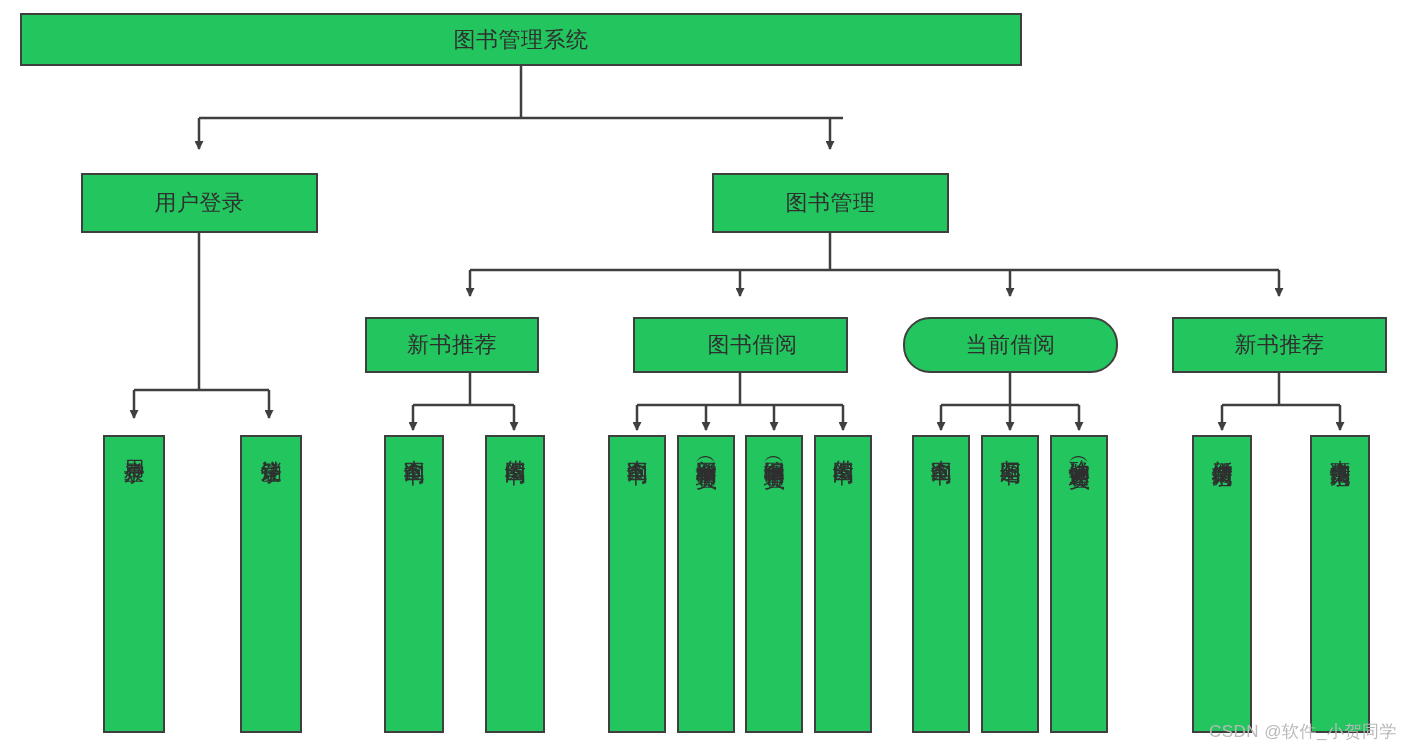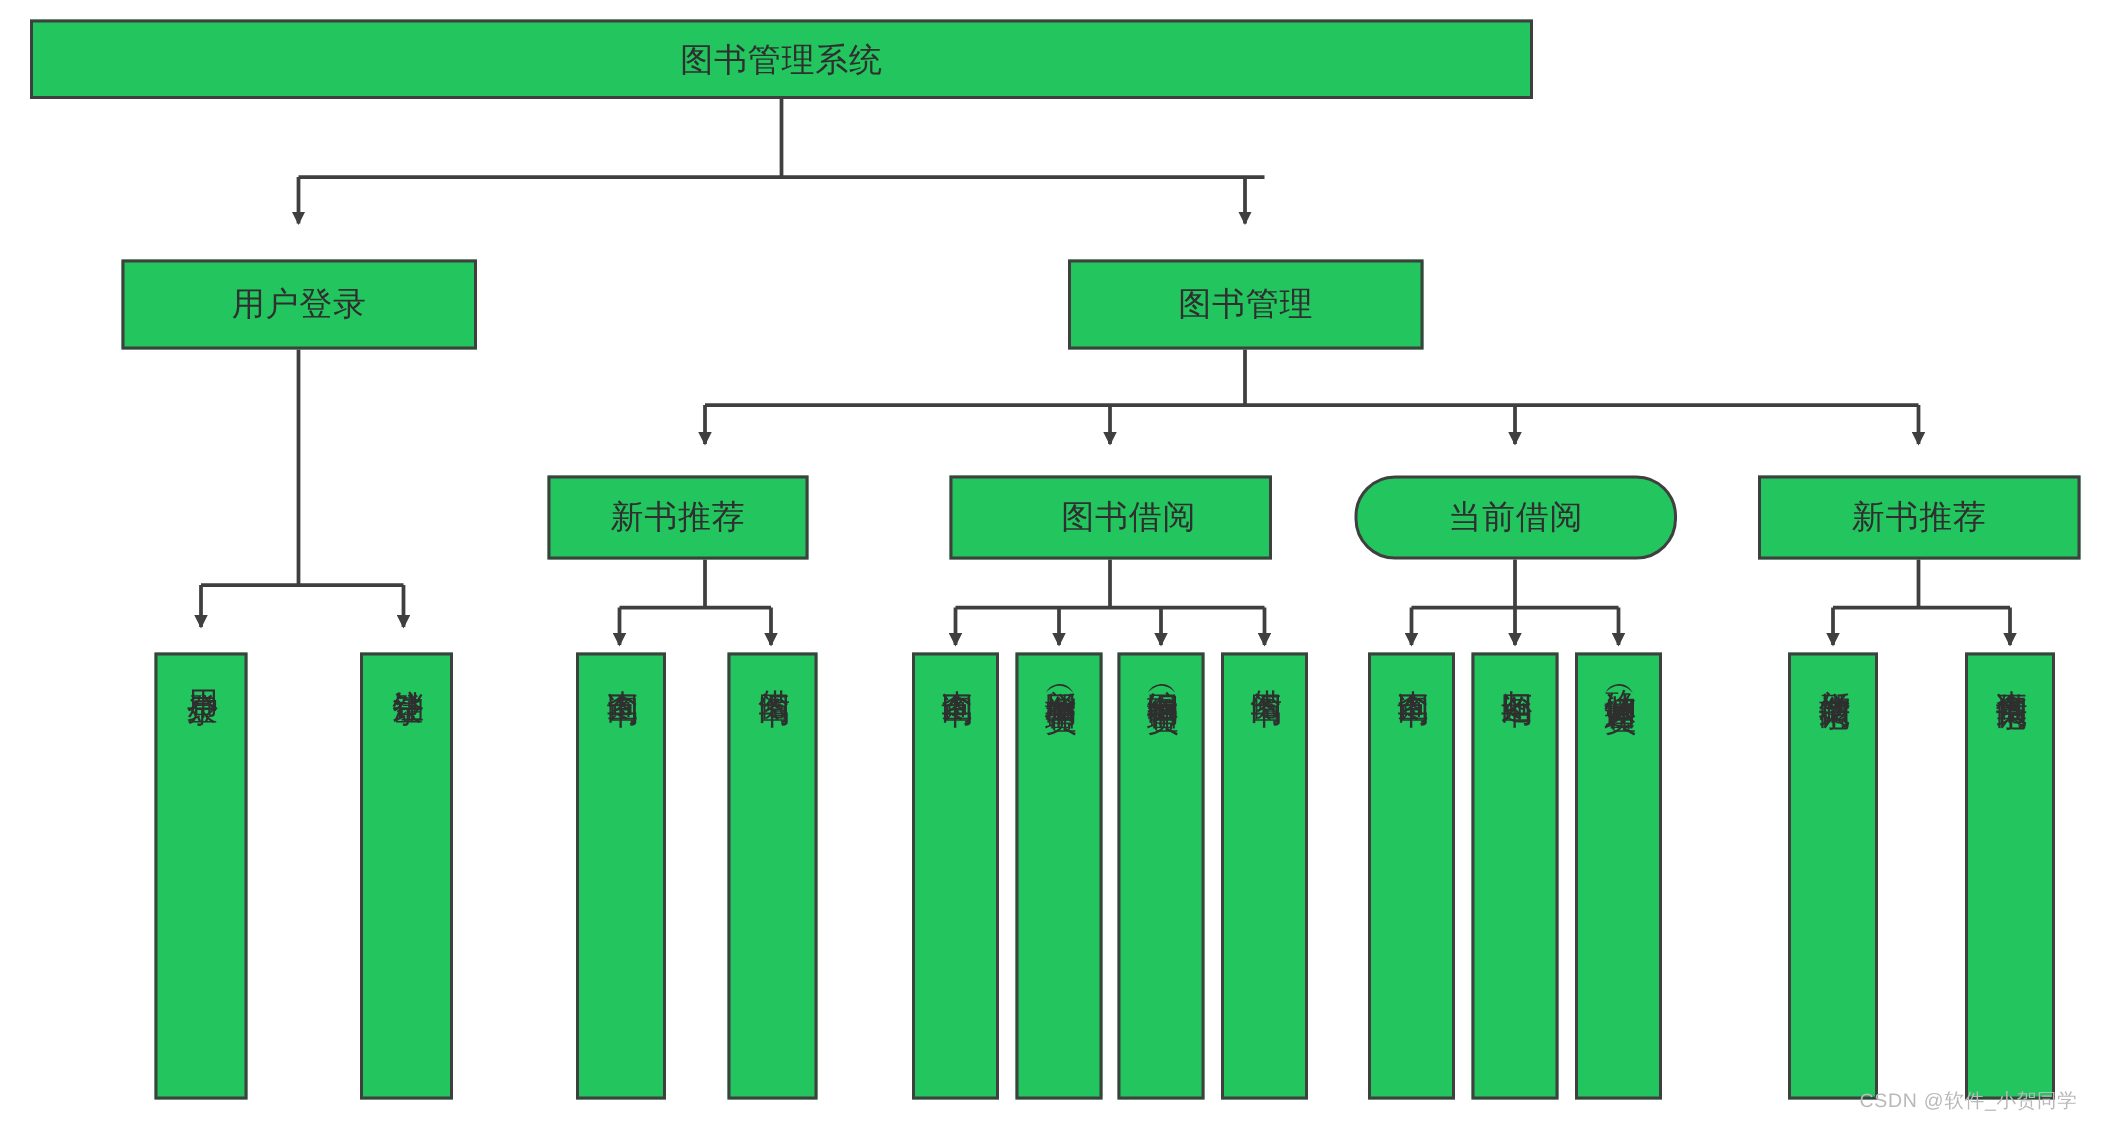--- a/index.html
+++ b/index.html
@@ -59,23 +59,23 @@
     height: auto;
     max-height: 100%;
   }
   .node.root .node-label,
   .node.level2 .node-label,
   .node.level3 .node-label {
     font-size: 22px;
   }
   #watermark {
     position: absolute;
-    right: 20px;
+    right: 8px;
     bottom: 4px;
-    font-size: 13px;
+    font-size: 17px;
     color: #b9b9b9;
     letter-spacing: 0.5px;
     z-index: 5;
     white-space: nowrap;
   }
 </style>
 </head>
 <body>
 
 <div id="diagram-root">

